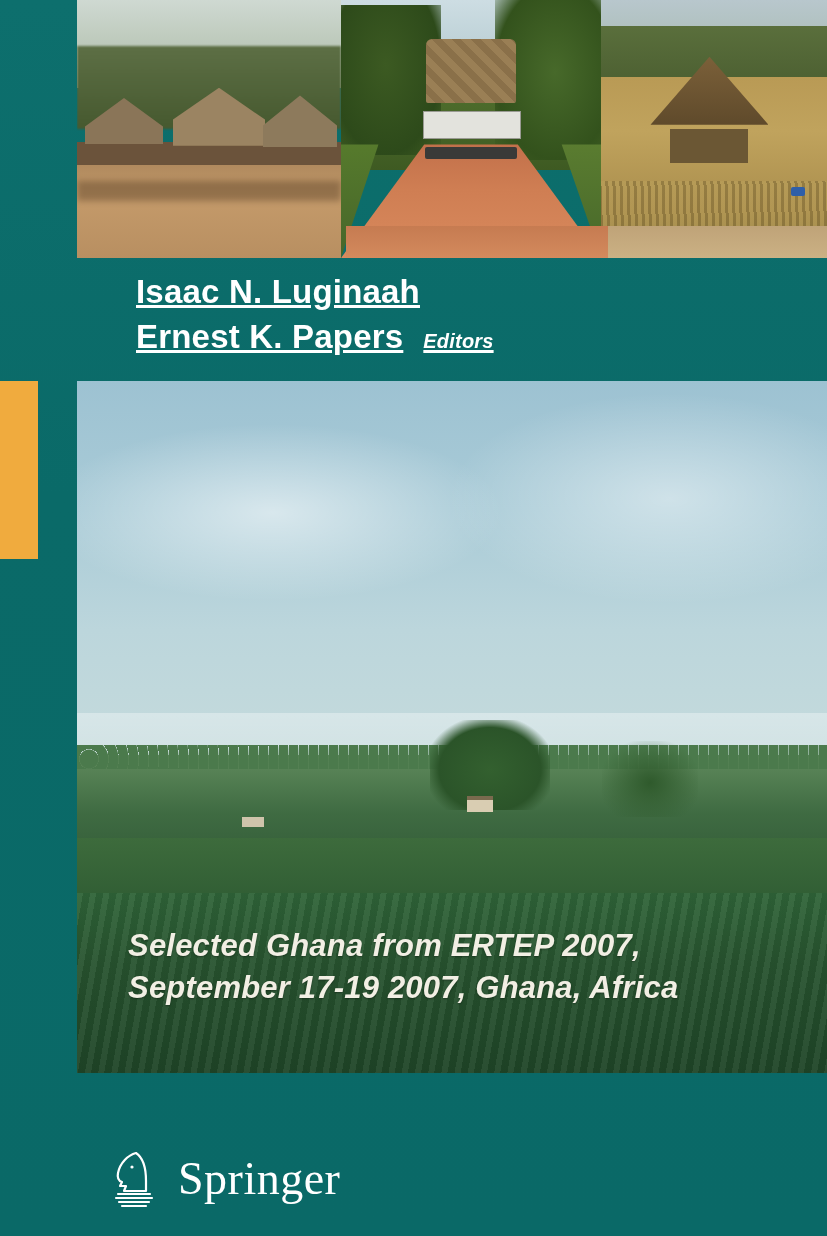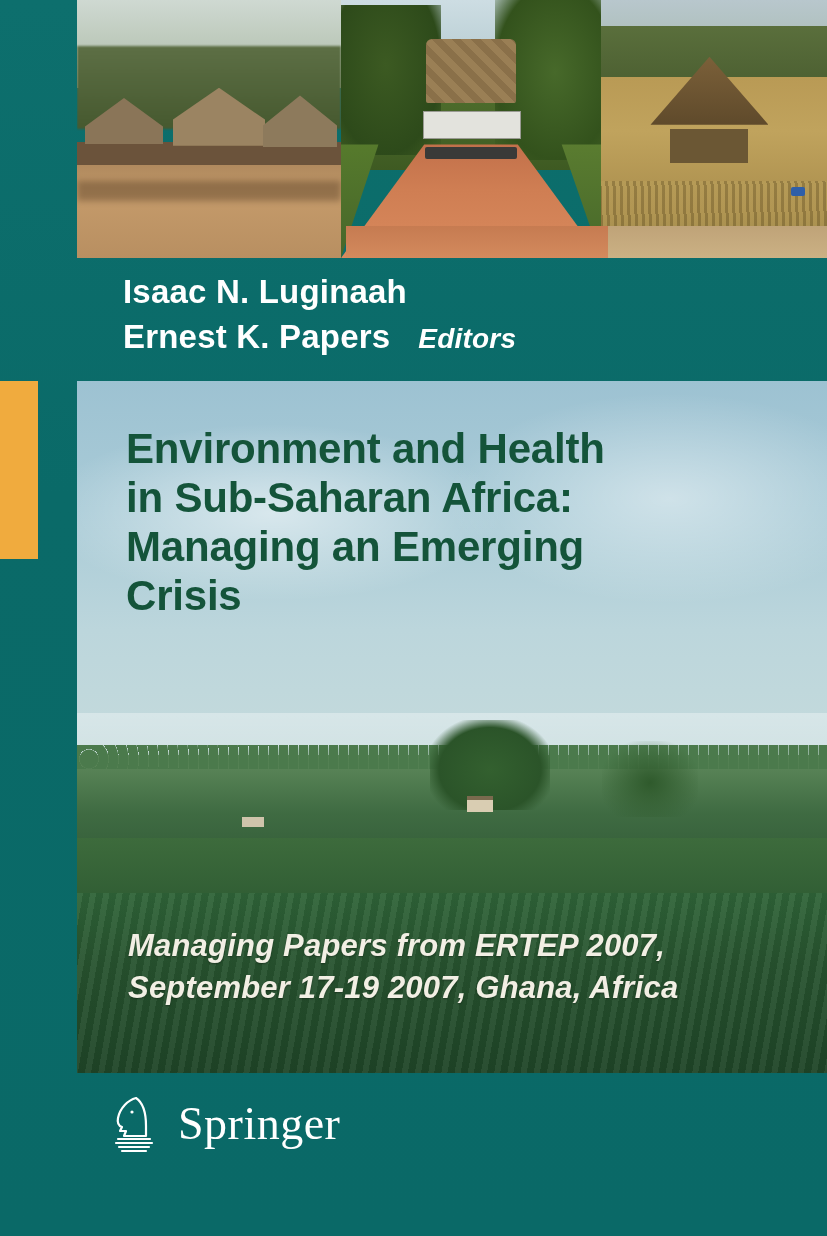--- a/index.html
+++ b/index.html
@@ -289,44 +289,45 @@
     font-weight: bold;
     font-size: 42px;
     line-height: 1.17;
     color: #14543a;
     letter-spacing: -0.2px;
   }
 
   
   .authors {
     position: absolute;
-    left: 123px;
+    left: 136px;
     top: 270px;
     width: 640px;
     color: #ffffff;
+    text-decoration: underline;
   }
   .author-line {
     margin: 0;
     font-weight: bold;
     font-size: 33px;
     line-height: 1.36;
     letter-spacing: .2px;
   }
   .editors-word {
     font-style: italic;
     font-weight: bold;
-    font-size: 28px;
-    margin-left: 28px;
+    font-size: 20px;
+    margin-left: 20px;
   }
 
   
   .springer {
     position: absolute;
     left: 106px;
-    top: 1092px;
+    top: 1147px;
     display: flex;
     align-items: center;
     gap: 16px;
     color: #ffffff;
   }
   .springer-word {
     font-size: 46px;
     letter-spacing: .5px;
     font-family: "Liberation Serif", serif;
   }
@@ -399,29 +400,23 @@
     <div class="mp-haze"></div>
     <div class="mp-treeline"></div>
     <div class="mp-bigtree"></div>
     <div class="mp-bigtree2"></div>
     <div class="mp-house"></div>
     <div class="mp-house2"></div>
     <div class="mp-midfield"></div>
     <div class="mp-crops"></div>
   </div>
 
-  <div class="title-block">
-    <p class="title-line">Environment and Health</p>
-    <p class="title-line">in Sub-Saharan Africa:</p>
-    <p class="title-line">Managing an Emerging</p>
-    <p class="title-line">Crisis</p>
-  </div>
 
   <div class="subtitle-wrap">
-    <p class="subtitle">Managing Papers from ERTEP 2007,</p>
+    <p class="subtitle">Selected Ghana from ERTEP 2007,</p>
     <p class="subtitle">September 17-19 2007, Ghana, Africa</p>
   </div>
 
   <div class="springer">
     <span class="knight">
       <svg viewBox="0 0 56 62" width="56" height="62" aria-hidden="true">
         <g fill="none" stroke="#ffffff" stroke-width="2.2" stroke-linejoin="round" stroke-linecap="round">
           <path d="M30 6 C22 8 14 16 12 26 C11 31 13 34 16 35 L14 39 L20 39 L18 44 L40 44 L40 34 C40 20 36 10 30 6 Z"></path>
           <circle cx="26" cy="20" r="1.6" fill="#ffffff" stroke="none"></circle>
           <path d="M12 47 L44 47"></path>

